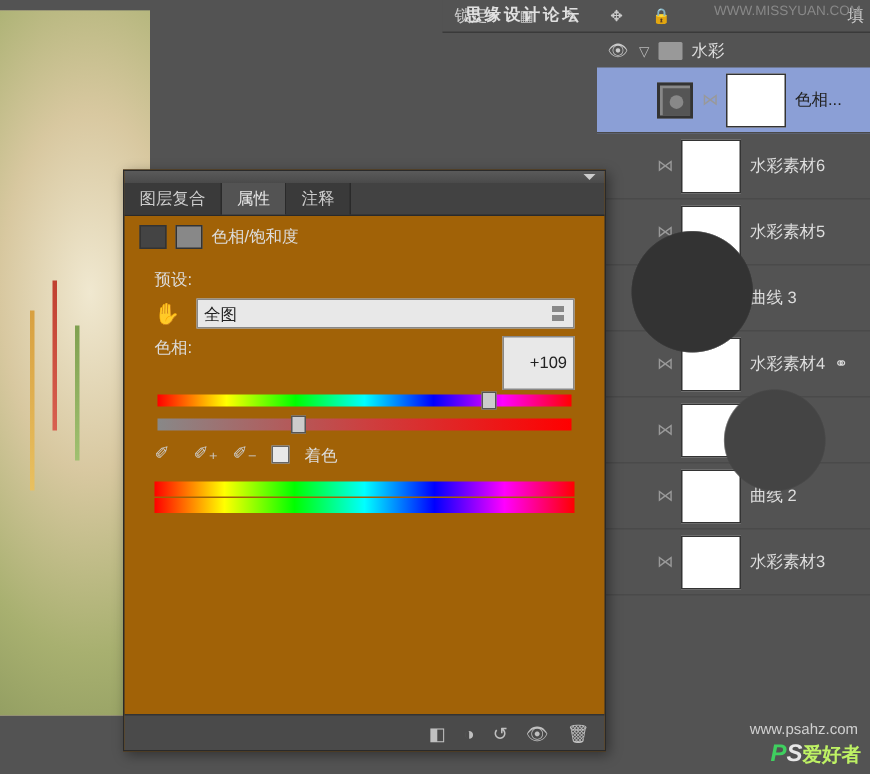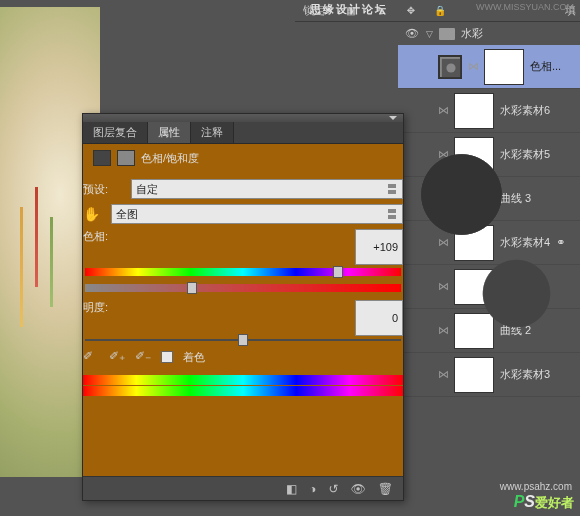--- a/index.html
+++ b/index.html
@@ -33,24 +33,24 @@
 .blotch { position: absolute; width: 50%; height: 50%; }
 .b1 { left: 10%; top: 10%; background: radial-gradient(circle, #333 30%, transparent 31%); }
 .b2 { left: 40%; top: 30%; background: radial-gradient(circle, #444 25%, transparent 26%); }
 
 .props-panel { position: absolute; left: 82px; top: 113px; width: 322px; height: 388px; background: #a16207; border: 1px solid #2a2a2a; box-shadow: 2px 2px 8px rgba(0,0,0,0.4); display: flex; flex-direction: column; }
 .props-topbar { height: 8px; background: linear-gradient(#5a5a5a, #4a4a4a); position: relative; }
 .props-topbar::after { content: ""; position: absolute; right: 6px; top: 2px; width: 0; height: 0; border-left: 4px solid transparent; border-right: 4px solid transparent; border-top: 4px solid #ccc; }
 .props-tabs { display: flex; background: #424242; border-bottom: 1px solid #2a2a2a; }
 .props-tab { padding: 3px 10px; font-size: 11px; color: #ccc; background: #3a3a3a; border-right: 1px solid #2a2a2a; }
 .props-tab.active { background: #535353; color: #e8e8e8; }
-.props-header { display: flex; align-items: center; padding: 6px 10px; gap: 6px; font-size: 11px; color: #ddd; }
+.props-header { display: flex; padding: 6px 10px; gap: 6px; font-size: 11px; color: #ddd; }
 .props-header .sq { width: 18px; height: 16px; background: #888; border: 1px solid #333; }
 .props-header .sq.dark { background: #444; }
-.props-body { padding: 2px 0; flex: 1; font-size: 11px; color: #ddd; }
+.props-body { padding: 2px 20px; flex: 1; font-size: 11px; color: #ddd; }
 .prop-row { display: flex; align-items: center; gap: 8px; margin: 5px 0; }
 .prop-label { width: 40px; flex-shrink: 0; }
 .prop-select { flex: 1; height: 20px; background: #e8e8e8; border: 1px solid #888; color: #222; font-size: 11px; padding: 0 4px; display: flex; align-items: center; position: relative; }
 .prop-select::after { content: ""; position: absolute; right: 6px; width: 8px; height: 10px; background: linear-gradient(#888 40%, transparent 40%, transparent 60%, #888 60%); }
 .hand-icon { width: 20px; font-size: 14px; }
 .slider-group { margin: 4px 0 8px; }
 .slider-labelrow { display: flex; justify-content: space-between; align-items: flex-start; margin-bottom: 3px; }
 .slider-value { width: 48px; height: 36px; background: #e8e8e8; border: 1px solid #888; color: #222; text-align: right; padding: 0 4px; font-size: 11px; display: flex; align-items: center; justify-content: flex-end; }
 .slider-track { height: 8px; position: relative; margin: 0 2px; }
 .hue-gradient { background: linear-gradient(to right, #f00, #ff0, #0f0, #0ff, #00f, #f0f, #f00); }
@@ -175,23 +175,20 @@
     <div class="props-tab">注释</div>
   </div>
   <div class="props-header">
     <div class="sq dark"></div>
     <div class="sq"></div>
     <span>色相/饱和度</span>
   </div>
   <div class="props-body">
     <div class="prop-row">
       <span class="prop-label">预设:</span>
-      <div class="prop-select">
-          <span>自定</span>
-        </div>
     </div>
     <div class="prop-row">
       <span class="hand-icon">✋</span>
       <div class="prop-select">
           <span>全图</span>
         </div>
     </div>
 
     <div class="slider-group">
       <div class="slider-labelrow">
@@ -202,29 +199,20 @@
         <div class="slider-thumb" style="left: 80%;"></div>
       </div>
     </div>
 
     <div class="slider-group">
       <div class="slider-track sat-gradient">
         <div class="slider-thumb" style="left: 34%;"></div>
       </div>
     </div>
 
-    <div class="slider-group">
-      <div class="slider-labelrow">
-        <span>明度:</span>
-        <div class="slider-value">0</div>
-      </div>
-      <div class="slider-track plain-track">
-        <div class="slider-thumb" style="left: 50%; top:-5px;"></div>
-      </div>
-    </div>
 
     <div class="eyedroppers">
       <span class="eyedrop">✐</span>
       <span class="eyedrop">✐₊</span>
       <span class="eyedrop">✐₋</span>
       <div class="colorize-cb"></div>
       <span>着色</span>
     </div>
 
     <div class="rainbow-bars">

